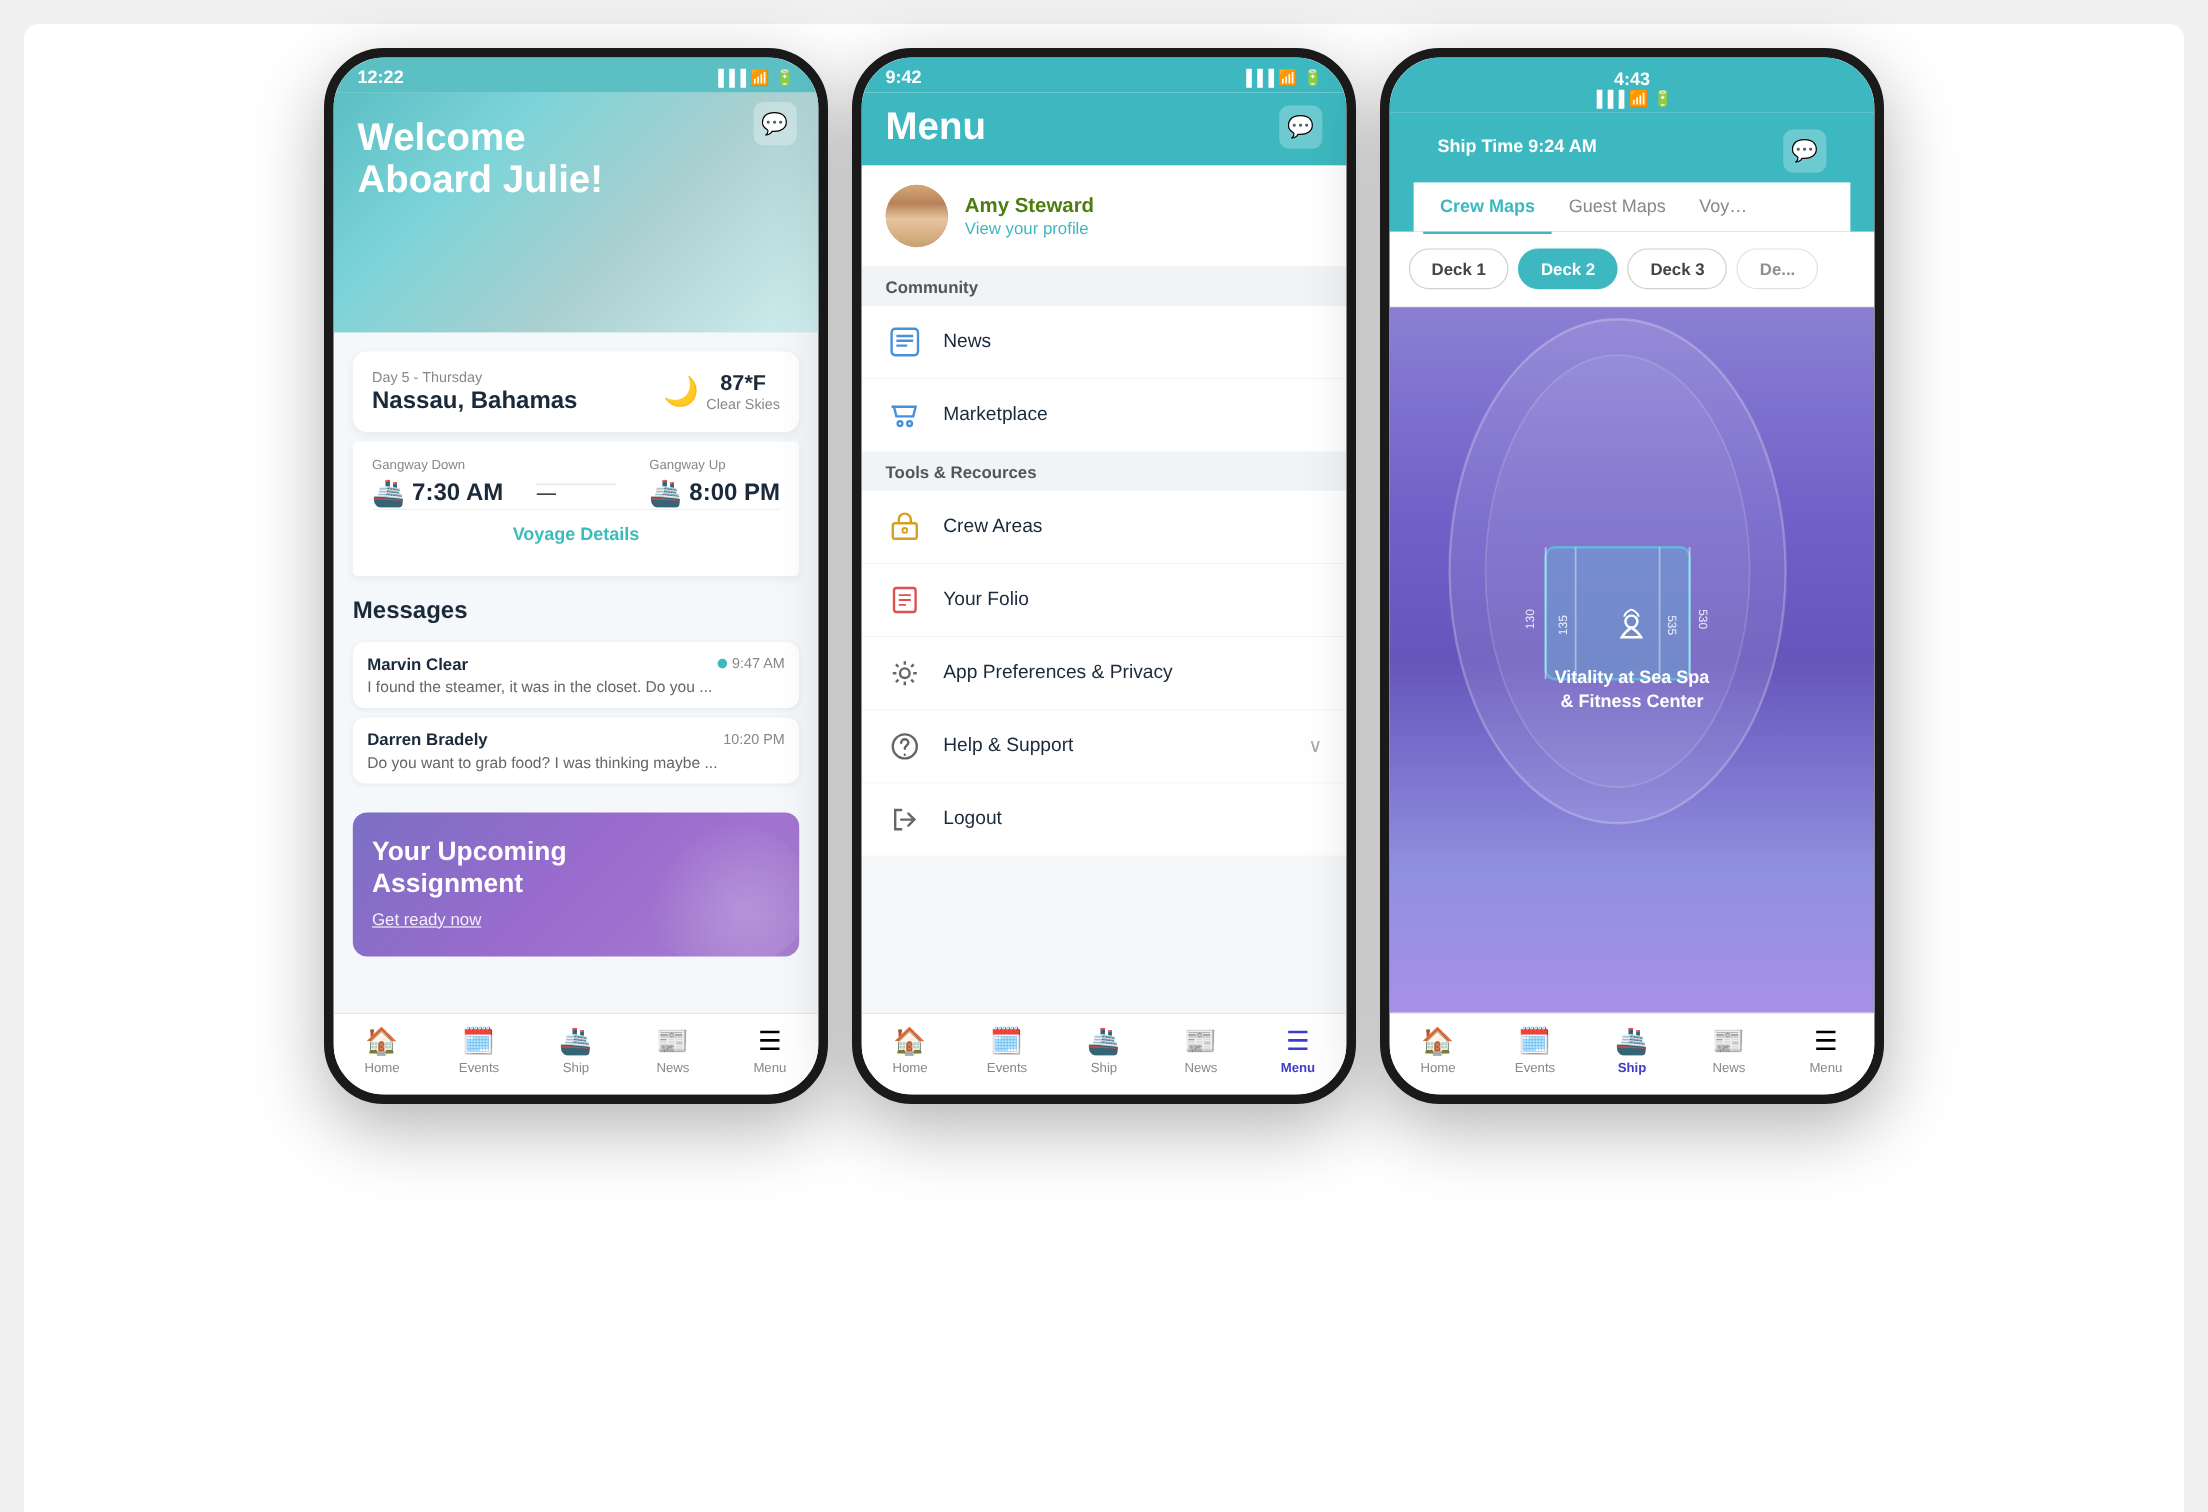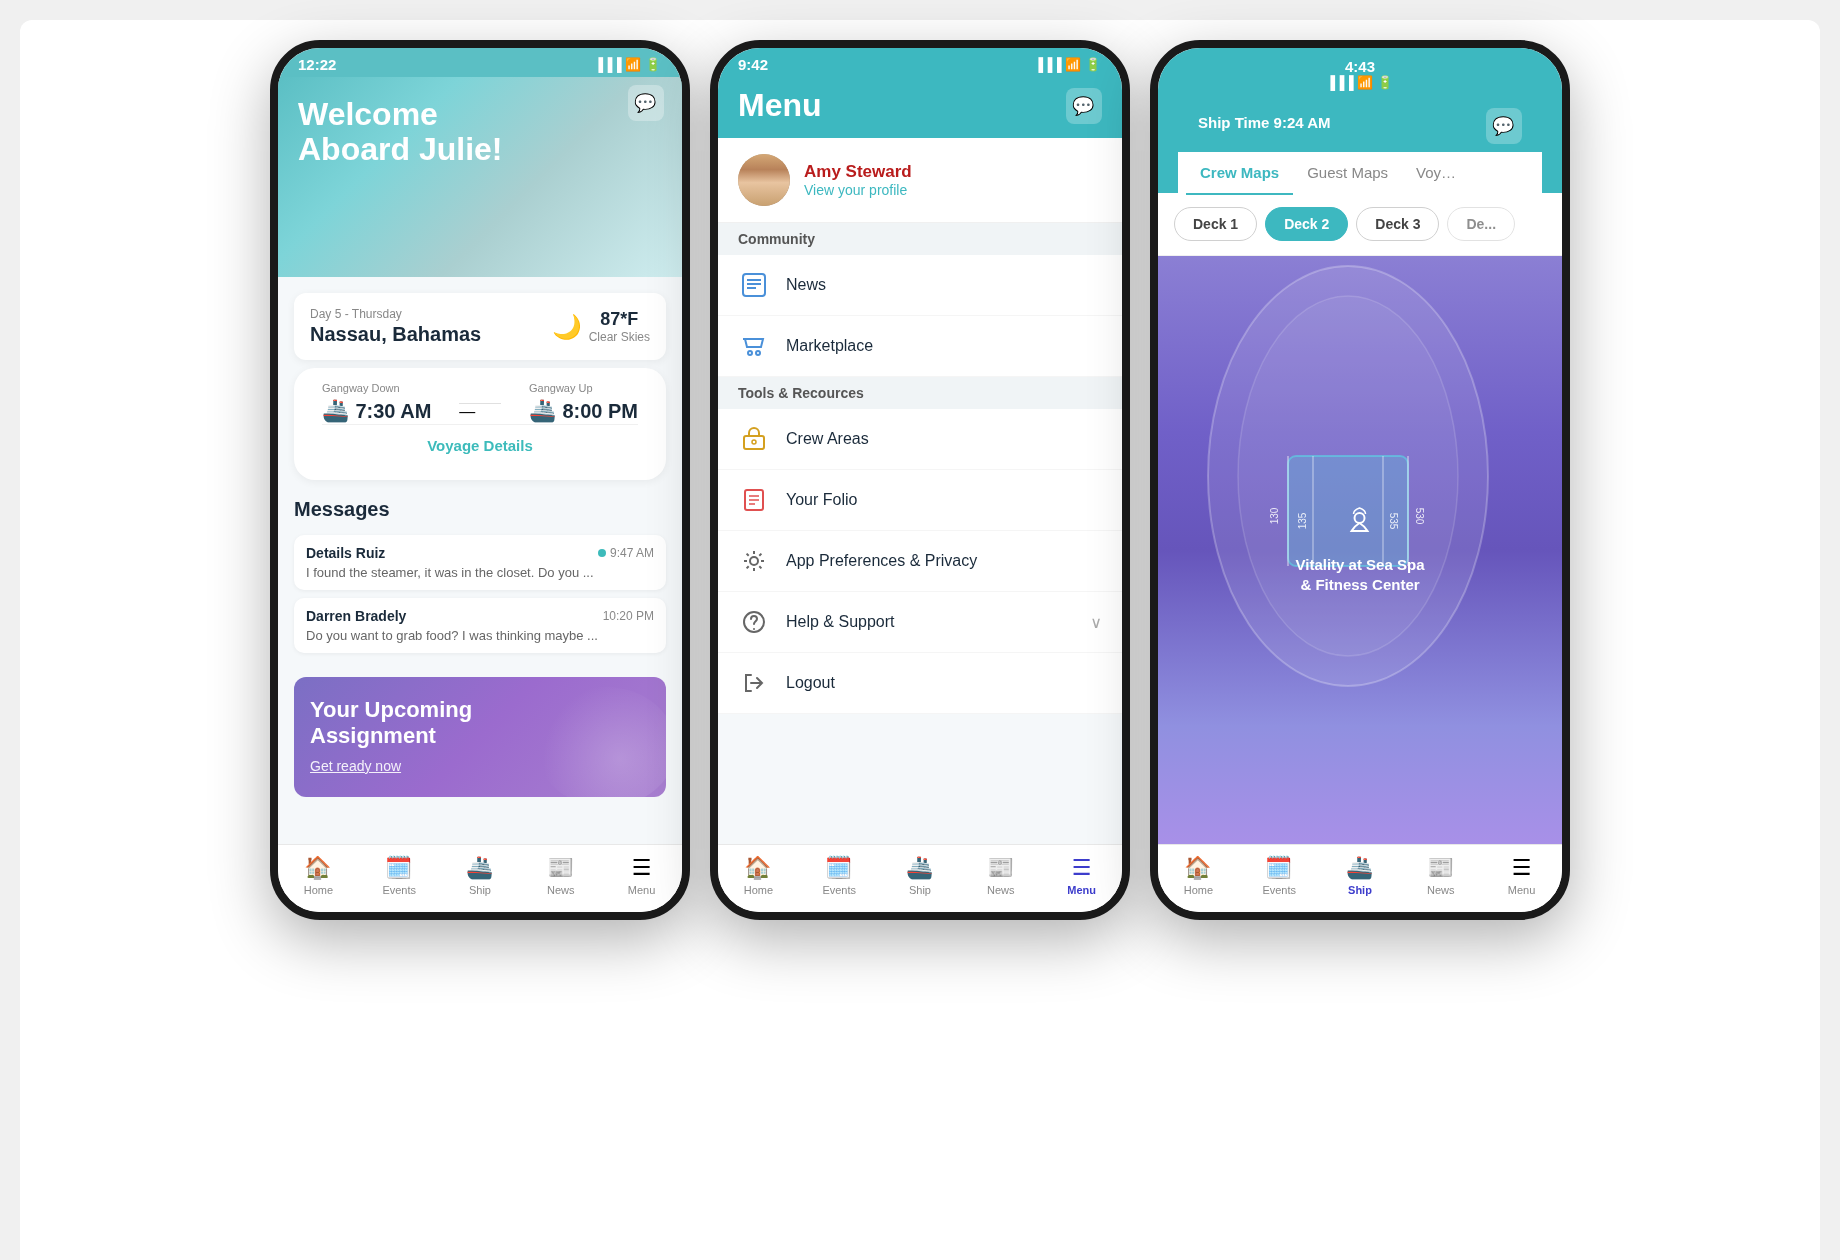--- a/index.html
+++ b/index.html
@@ -91,22 +91,22 @@
     .day-title { font-size: 20px; font-weight: 700; color: #1a2a3a; }
     .weather-row { display: flex; align-items: center; gap: 6px; }
     .weather-icon { font-size: 24px; }
     .weather-temp { font-size: 18px; font-weight: 700; color: #1a2a3a; text-align: center; }
     .weather-desc { font-size: 12px; color: #888; }
     .day-card-top { display: flex; justify-content: space-between; align-items: center; }
 
     .gangway-card {
       background: white;
       margin: 0 16px 8px;
-      border-radius: 21px;
-      padding: 14px 28px;
+      border-radius: 4px;
+      padding: 14px 16px;
       box-shadow: 0 2px 8px rgba(0,0,0,0.06);
     }
     .gangway-row { display: flex; gap: 20px; align-items: center; }
     .gangway-item { display: flex; flex-direction: column; align-items: flex-start; gap: 4px; }
     .gangway-label { font-size: 11px; color: #888; }
     .gangway-time-row { display: flex; align-items: center; gap: 6px; }
     .gangway-icon { font-size: 22px; color: #4a90d9; }
     .gangway-time { font-size: 20px; font-weight: 700; color: #1a2a3a; }
     .gangway-divider { flex: 1; height: 1px; background: #e0e0e0; margin: 0 8px; }
 
@@ -203,21 +203,21 @@
       border-bottom: 1px solid #f0f0f0;
     }
     .avatar {
       width: 52px; height: 52px;
       border-radius: 50%;
       background: linear-gradient(135deg, #c4a882 0%, #a8856a 100%);
       overflow: hidden;
       flex-shrink: 0;
       display: flex; align-items: center; justify-content: center;
     }
-    .profile-name { font-size: 17px; font-weight: 700; color: #b91c1c; }
+    .profile-name { font-size: 17px; font-weight: 700; color: #4d7c0f; }
     .profile-link { font-size: 14px; color: #3db8c0; }
 
     .section-header {
       background: #f0f4f6;
       padding: 8px 20px;
       font-size: 14px;
       font-weight: 600;
       color: #555;
     }
     .menu-item {
@@ -387,21 +387,21 @@
             </div>
           </div>
         </div>
         <div class="voyage-link">Voyage Details</div>
       </div>
 
       <div class="messages-section">
         <div class="messages-title">Messages</div>
         <div class="message-item">
           <div class="msg-header">
-            <span class="msg-name">Details Ruiz</span>
+            <span class="msg-name">Marvin Clear</span>
             <div class="msg-time-row">
               <span class="msg-dot"></span>
               <span class="msg-time">9:47 AM</span>
             </div>
           </div>
           <div class="msg-preview">I found the steamer, it was in the closet. Do you ...</div>
         </div>
         <div class="message-item">
           <div class="msg-header">
             <span class="msg-name">Darren Bradely</span>

